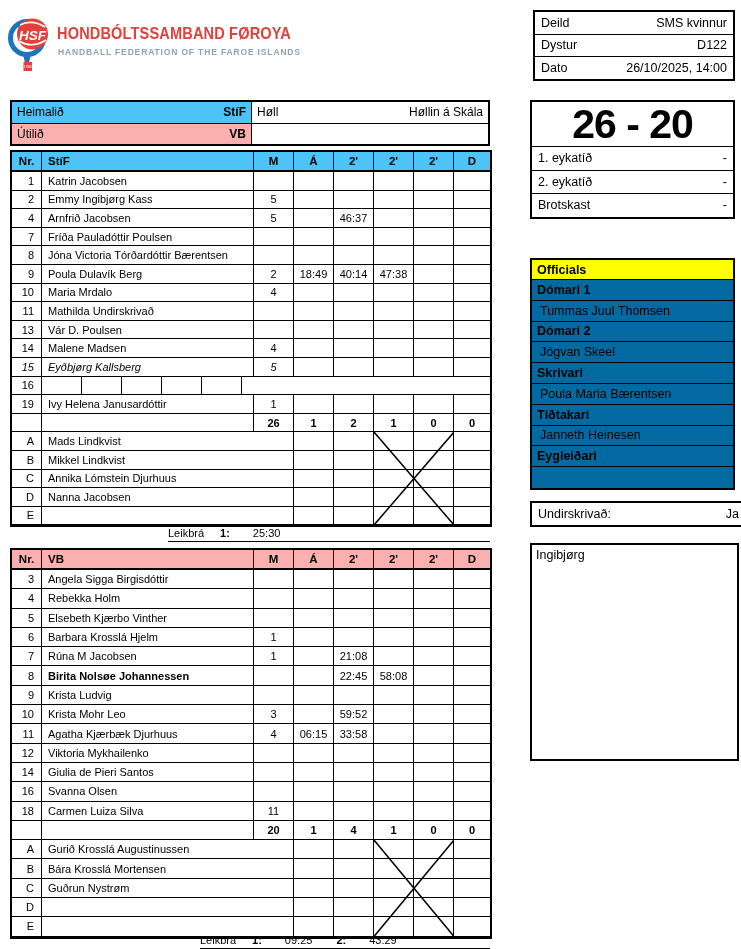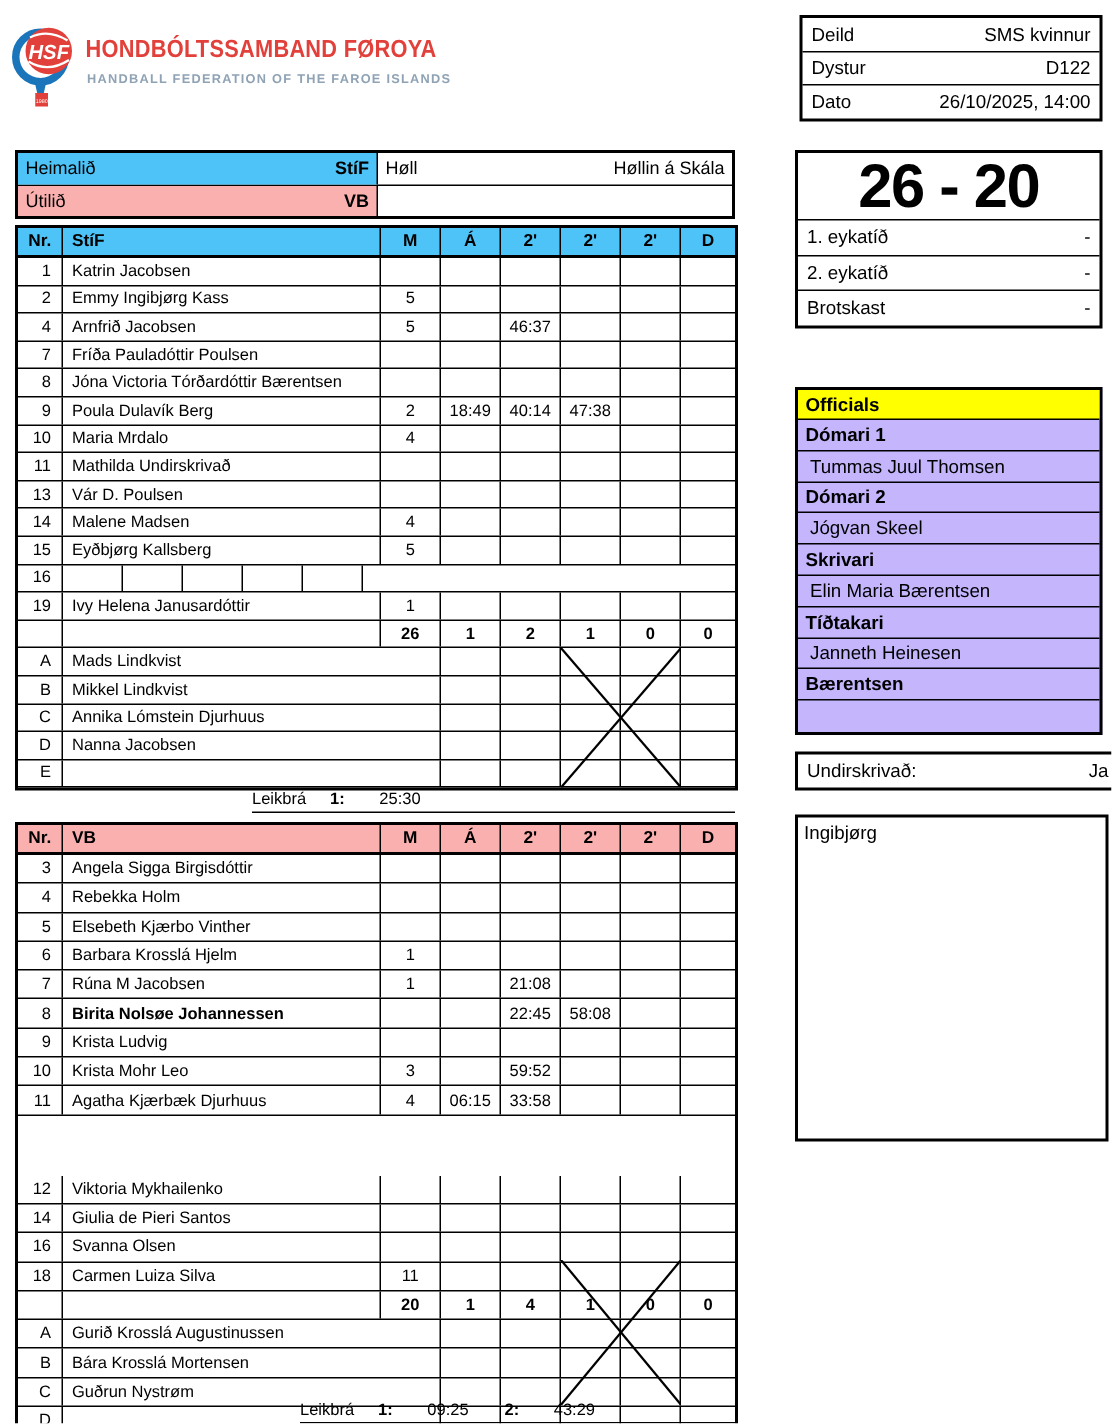--- a/index.html
+++ b/index.html
@@ -54,21 +54,21 @@
   .lv{margin-left:23px;}
 
   
   .scorebox{position:absolute;left:530px;top:100px;width:201px;border:2.5px solid #000;background:#fff;}
   .score-main{height:44px;display:flex;align-items:center;justify-content:center;
               font-size:41px;font-weight:700;letter-spacing:-1px;border-bottom:1.5px solid #000;}
   .srow{display:flex;justify-content:space-between;align-items:center;height:22.6px;
         padding:0 6px;font-size:12.5px;border-bottom:1.5px solid #000;}
   .srow:last-child{border-bottom:none;}
 
-  .officials{position:absolute;left:530px;top:258px;width:201px;border:2px solid #000;background:#c4b5fd;}
+  .officials{position:absolute;left:530px;top:258px;width:201px;border:2px solid #000;background:#0369a1;}
   .orow{display:flex;align-items:center;height:20.8px;box-sizing:border-box;
         border-bottom:1px solid #000;font-size:12.5px;padding-left:5px;}
   .orow:last-child{border-bottom:none;}
   .o-title{background:#FFFF00;font-weight:700;height:20px;border-bottom:1.5px solid #000;}
   .o-role{font-weight:700;}
   .o-name{padding-left:8px;}
 
   .signedbox{position:absolute;left:530px;top:501px;width:201px;border:2px solid #000;background:#fff;
              display:flex;justify-content:space-between;align-items:center;height:22px;
              padding:0 6px;font-size:12.5px;box-sizing:content-box;}
@@ -232,21 +232,21 @@
       <div class="trow" style="height: 18.6px;">
         <div class="cell c-nr" style="width: 30px;">14</div>
         <div class="cell c-name" style="width: 212px;">Malene Madsen</div>
         <div class="cell c-stat" style="width: 40px;">4</div>
         <div class="cell c-stat" style="width: 40px;"></div>
         <div class="cell c-stat" style="width: 40px;"></div>
         <div class="cell c-stat" style="width: 40px;"></div>
         <div class="cell c-stat" style="width: 40px;"></div>
         <div class="cell c-stat" style="width: 36px;"></div>
       </div>
-      <div class="trow" style="height: 18.6px;">
+      <div class="trow" style="height: 18.6px; font-style: italic;">
         <div class="cell c-nr" style="width: 30px;">15</div>
         <div class="cell c-name" style="width: 212px;">Eyðbjørg Kallsberg</div>
         <div class="cell c-stat" style="width: 40px;">5</div>
         <div class="cell c-stat" style="width: 40px;"></div>
         <div class="cell c-stat" style="width: 40px;"></div>
         <div class="cell c-stat" style="width: 40px;"></div>
         <div class="cell c-stat" style="width: 40px;"></div>
         <div class="cell c-stat" style="width: 36px;"></div>
       </div>
       <div class="trow" style="height: 18.6px;">
@@ -426,21 +426,21 @@
       <div class="trow" style="height: 19.3px;">
         <div class="cell c-nr" style="width: 30px;">11</div>
         <div class="cell c-name" style="width: 212px;">Agatha Kjærbæk Djurhuus</div>
         <div class="cell c-stat" style="width: 40px;">4</div>
         <div class="cell c-stat" style="width: 40px;">06:15</div>
         <div class="cell c-stat" style="width: 40px;">33:58</div>
         <div class="cell c-stat" style="width: 40px;"></div>
         <div class="cell c-stat" style="width: 40px;"></div>
         <div class="cell c-stat" style="width: 36px;"></div>
       </div>
-      <div class="trow" style="height: 19.3px; margin-top: 40px;">
+      <div class="trow" style="height: 19.3px;">
         <div class="cell c-nr" style="width: 30px;">12</div>
         <div class="cell c-name" style="width: 212px;">Viktoria Mykhailenko</div>
         <div class="cell c-stat" style="width: 40px;"></div>
         <div class="cell c-stat" style="width: 40px;"></div>
         <div class="cell c-stat" style="width: 40px;"></div>
         <div class="cell c-stat" style="width: 40px;"></div>
         <div class="cell c-stat" style="width: 40px;"></div>
         <div class="cell c-stat" style="width: 36px;"></div>
       </div>
       <div class="trow" style="height: 19.3px;">
@@ -553,24 +553,24 @@
     </div>
   </div>
 
   <div class="officials">
     <div class="orow o-title">Officials</div>
     <div class="orow o-role">Dómari 1</div>
     <div class="orow o-name">Tummas Juul Thomsen</div>
     <div class="orow o-role">Dómari 2</div>
     <div class="orow o-name">Jógvan Skeel</div>
     <div class="orow o-role">Skrivari</div>
-    <div class="orow o-name">Elin Maria Bærentsen</div>
+    <div class="orow o-name">Poula Maria Bærentsen</div>
     <div class="orow o-role">Tíðtakari</div>
     <div class="orow o-name">Janneth Heinesen</div>
-    <div class="orow o-role">Bærentsen</div>
+    <div class="orow o-role">Eygleiðari</div>
     <div class="orow o-name"></div>
   </div>
 
   <div class="signedbox">
     <span>Undirskrivað:</span>
     <span>Ja</span>
   </div>
   <div class="remarks">
     <span>Ingibjørg</span>
   </div>

